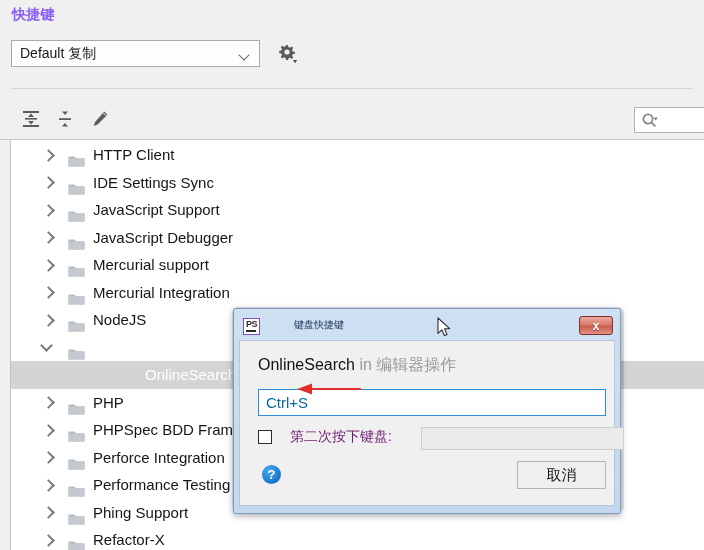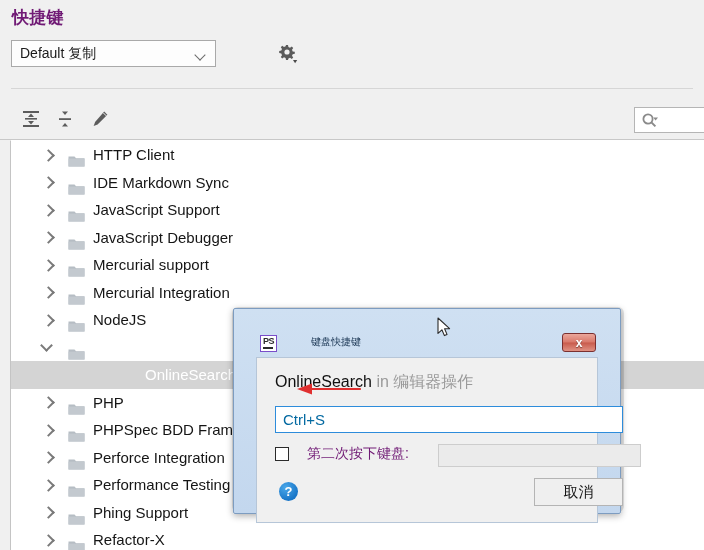--- a/index.html
+++ b/index.html
@@ -17,38 +17,38 @@
     width: 704px;
     height: 550px;
     background: #f0f0f0;
   }
 
   
   .page-title {
     position: absolute;
     left: 12px;
     top: 6px;
-    font-size: 17px;
+    font-size: 14px;
     font-weight: bold;
-    color: #701a75;
+    color: #8b5cf6;
     letter-spacing: 0.2px;
   }
 
   .keymap-row {
     position: absolute;
     left: 11px;
     top: 40px;
     height: 27px;
   }
 
   .combo {
     position: relative;
     display: inline-block;
     vertical-align: middle;
-    width: 205px;
+    width: 249px;
     height: 27px;
     box-sizing: border-box;
     border: 1px solid #a9a9a9;
     background: #fdfdfd;
   }
   .combo .combo-text {
     position: absolute;
     left: 8px;
     top: 4px;
     font-size: 14px;
@@ -209,21 +209,21 @@
   .dialog {
     position: absolute;
     left: 233px;
     top: 308px;
     width: 388px;
     height: 206px;
     box-sizing: border-box;
     border: 1px solid #7d9cc0;
     border-radius: 2px;
     background: linear-gradient(180deg, #cfe0f2 0%, #c3d7ee 100%);
-    padding: 22px;
+    padding: 5px;
     box-shadow: 0 2px 7px rgba(0,0,0,0.32);
   }
 
   .dlg-titlebar {
     position: relative;
     height: 26px;
   }
   .dlg-icon {
     position: absolute;
     left: 4px;
@@ -488,21 +488,21 @@
         <span class="label">HTTP Client</span>
       </div>
       <div class="tree-row">
         <span class="twisty">
           <i></i>
         </span>
         <span class="folder"><svg width="17" height="13" viewBox="0 0 17 13">
             <path d="M0.5 1.5 h6 l1.6 1.8 h8.4 v8.2 h-16 z" fill="#b6bdc4"></path>
             <path d="M0.5 3.6 h16 v7.9 h-16 z" fill="#c3c9cf"></path>
           </svg></span>
-        <span class="label">IDE Markdown Sync</span>
+        <span class="label">IDE Settings Sync</span>
       </div>
       <div class="tree-row">
         <span class="twisty">
           <i></i>
         </span>
         <span class="folder"><svg width="17" height="13" viewBox="0 0 17 13">
             <path d="M0.5 1.5 h6 l1.6 1.8 h8.4 v8.2 h-16 z" fill="#b6bdc4"></path>
             <path d="M0.5 3.6 h16 v7.9 h-16 z" fill="#c3c9cf"></path>
           </svg></span>
         <span class="label">JavaScript Support</span>

